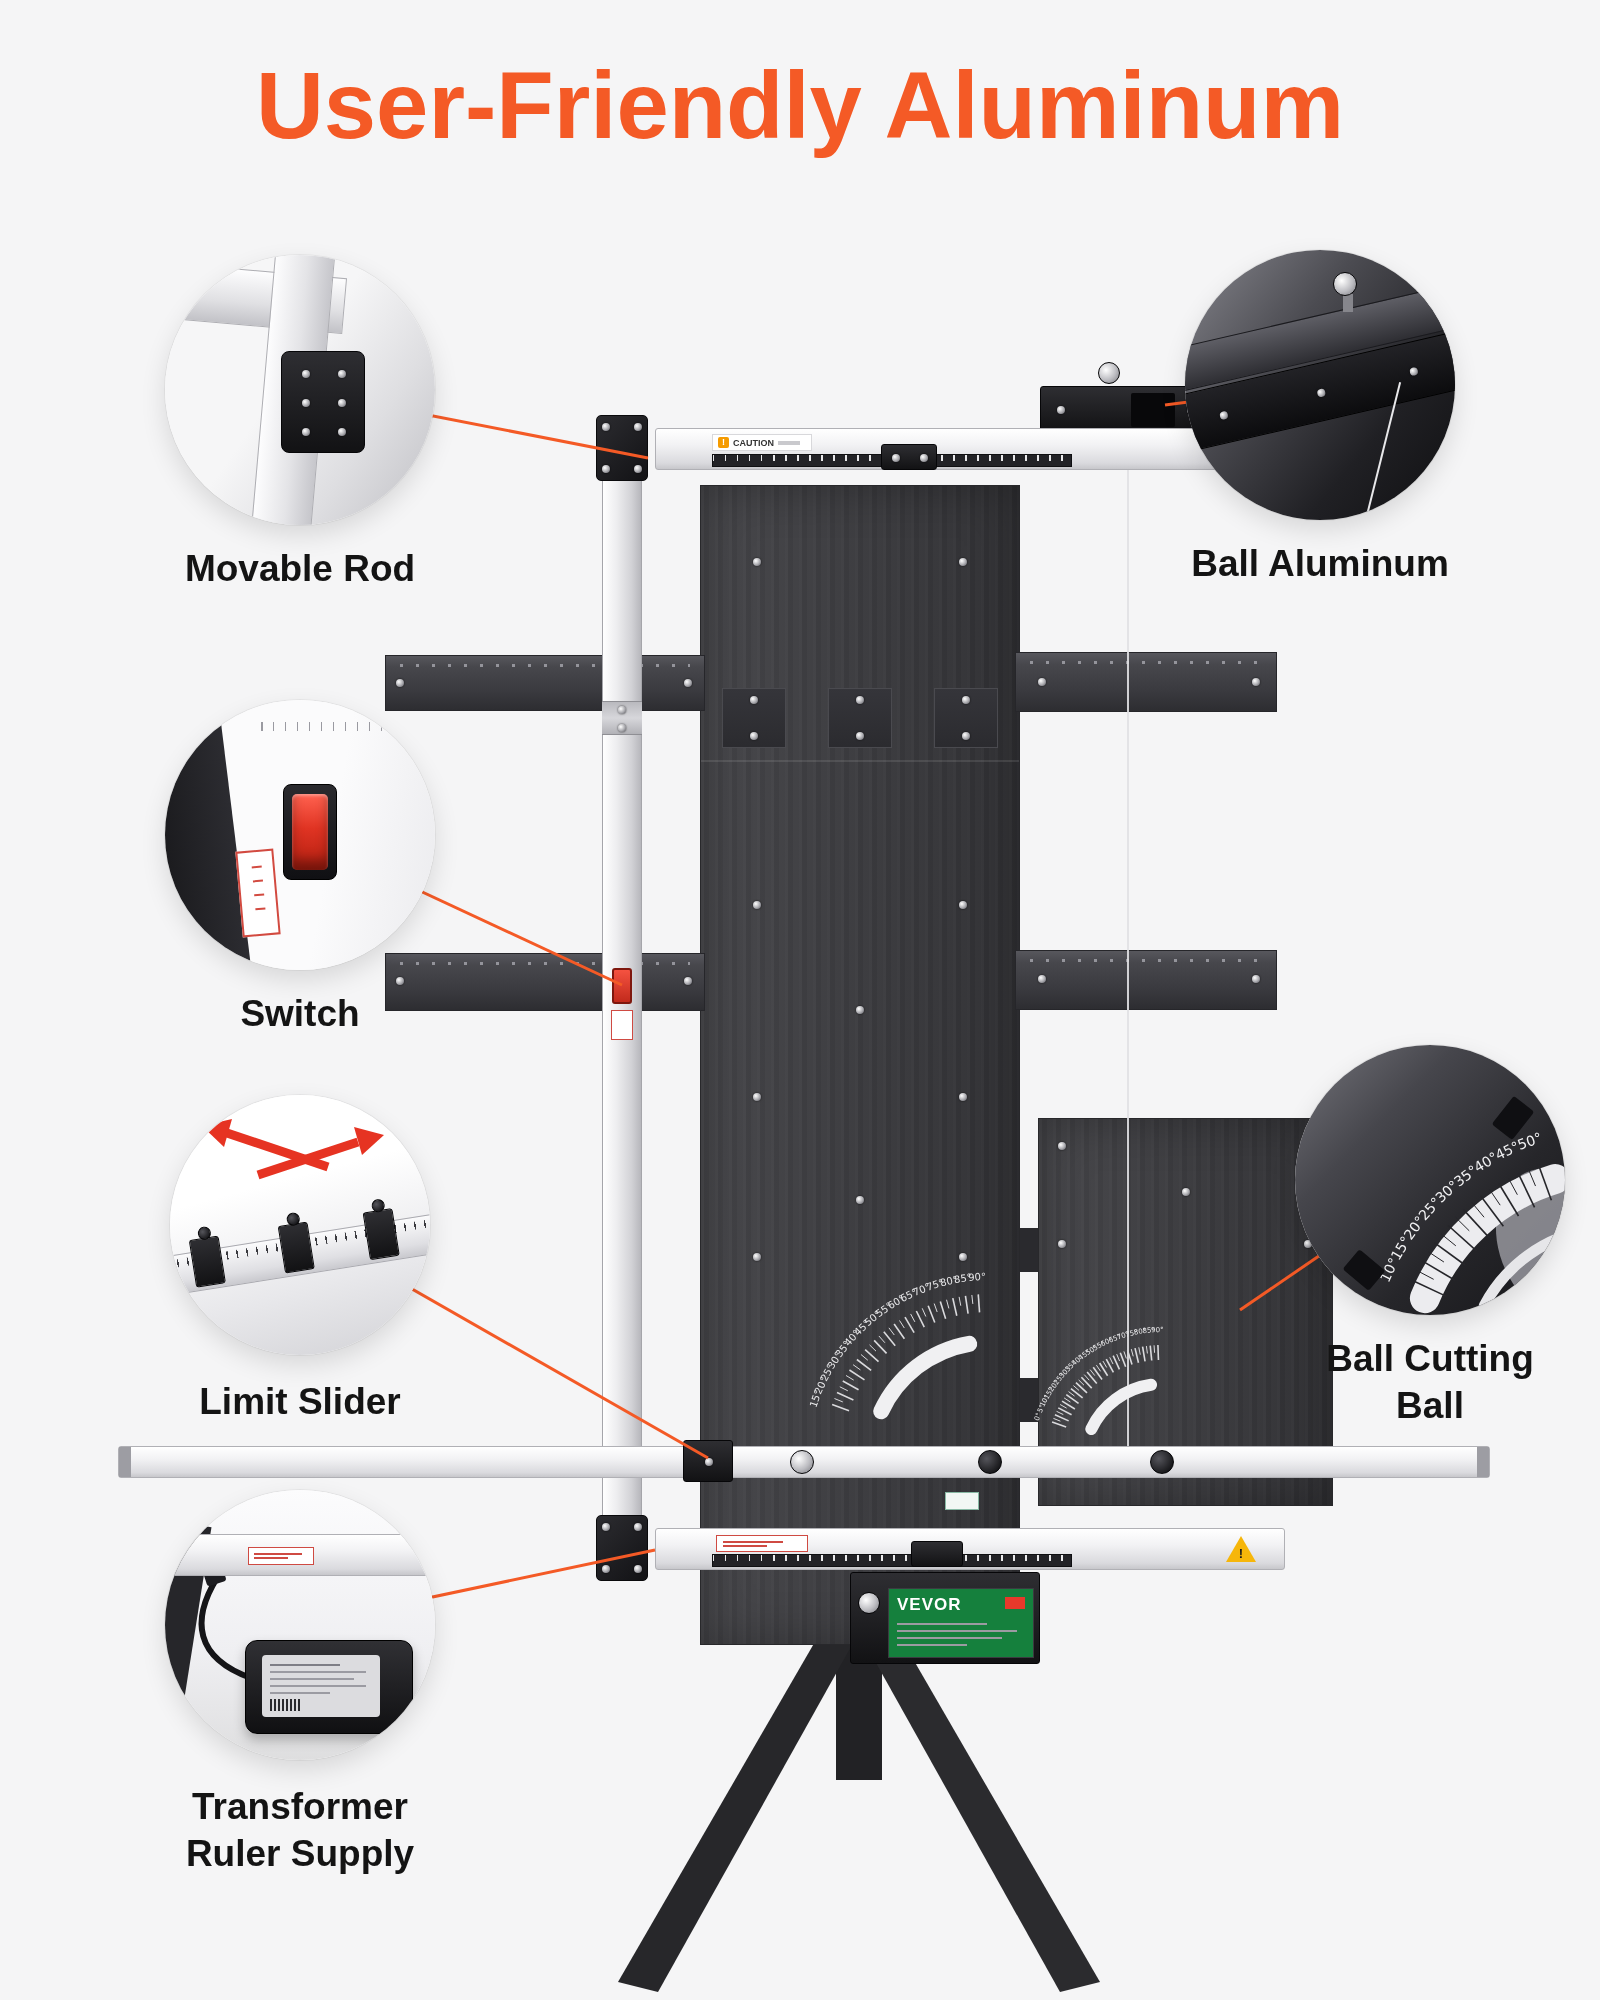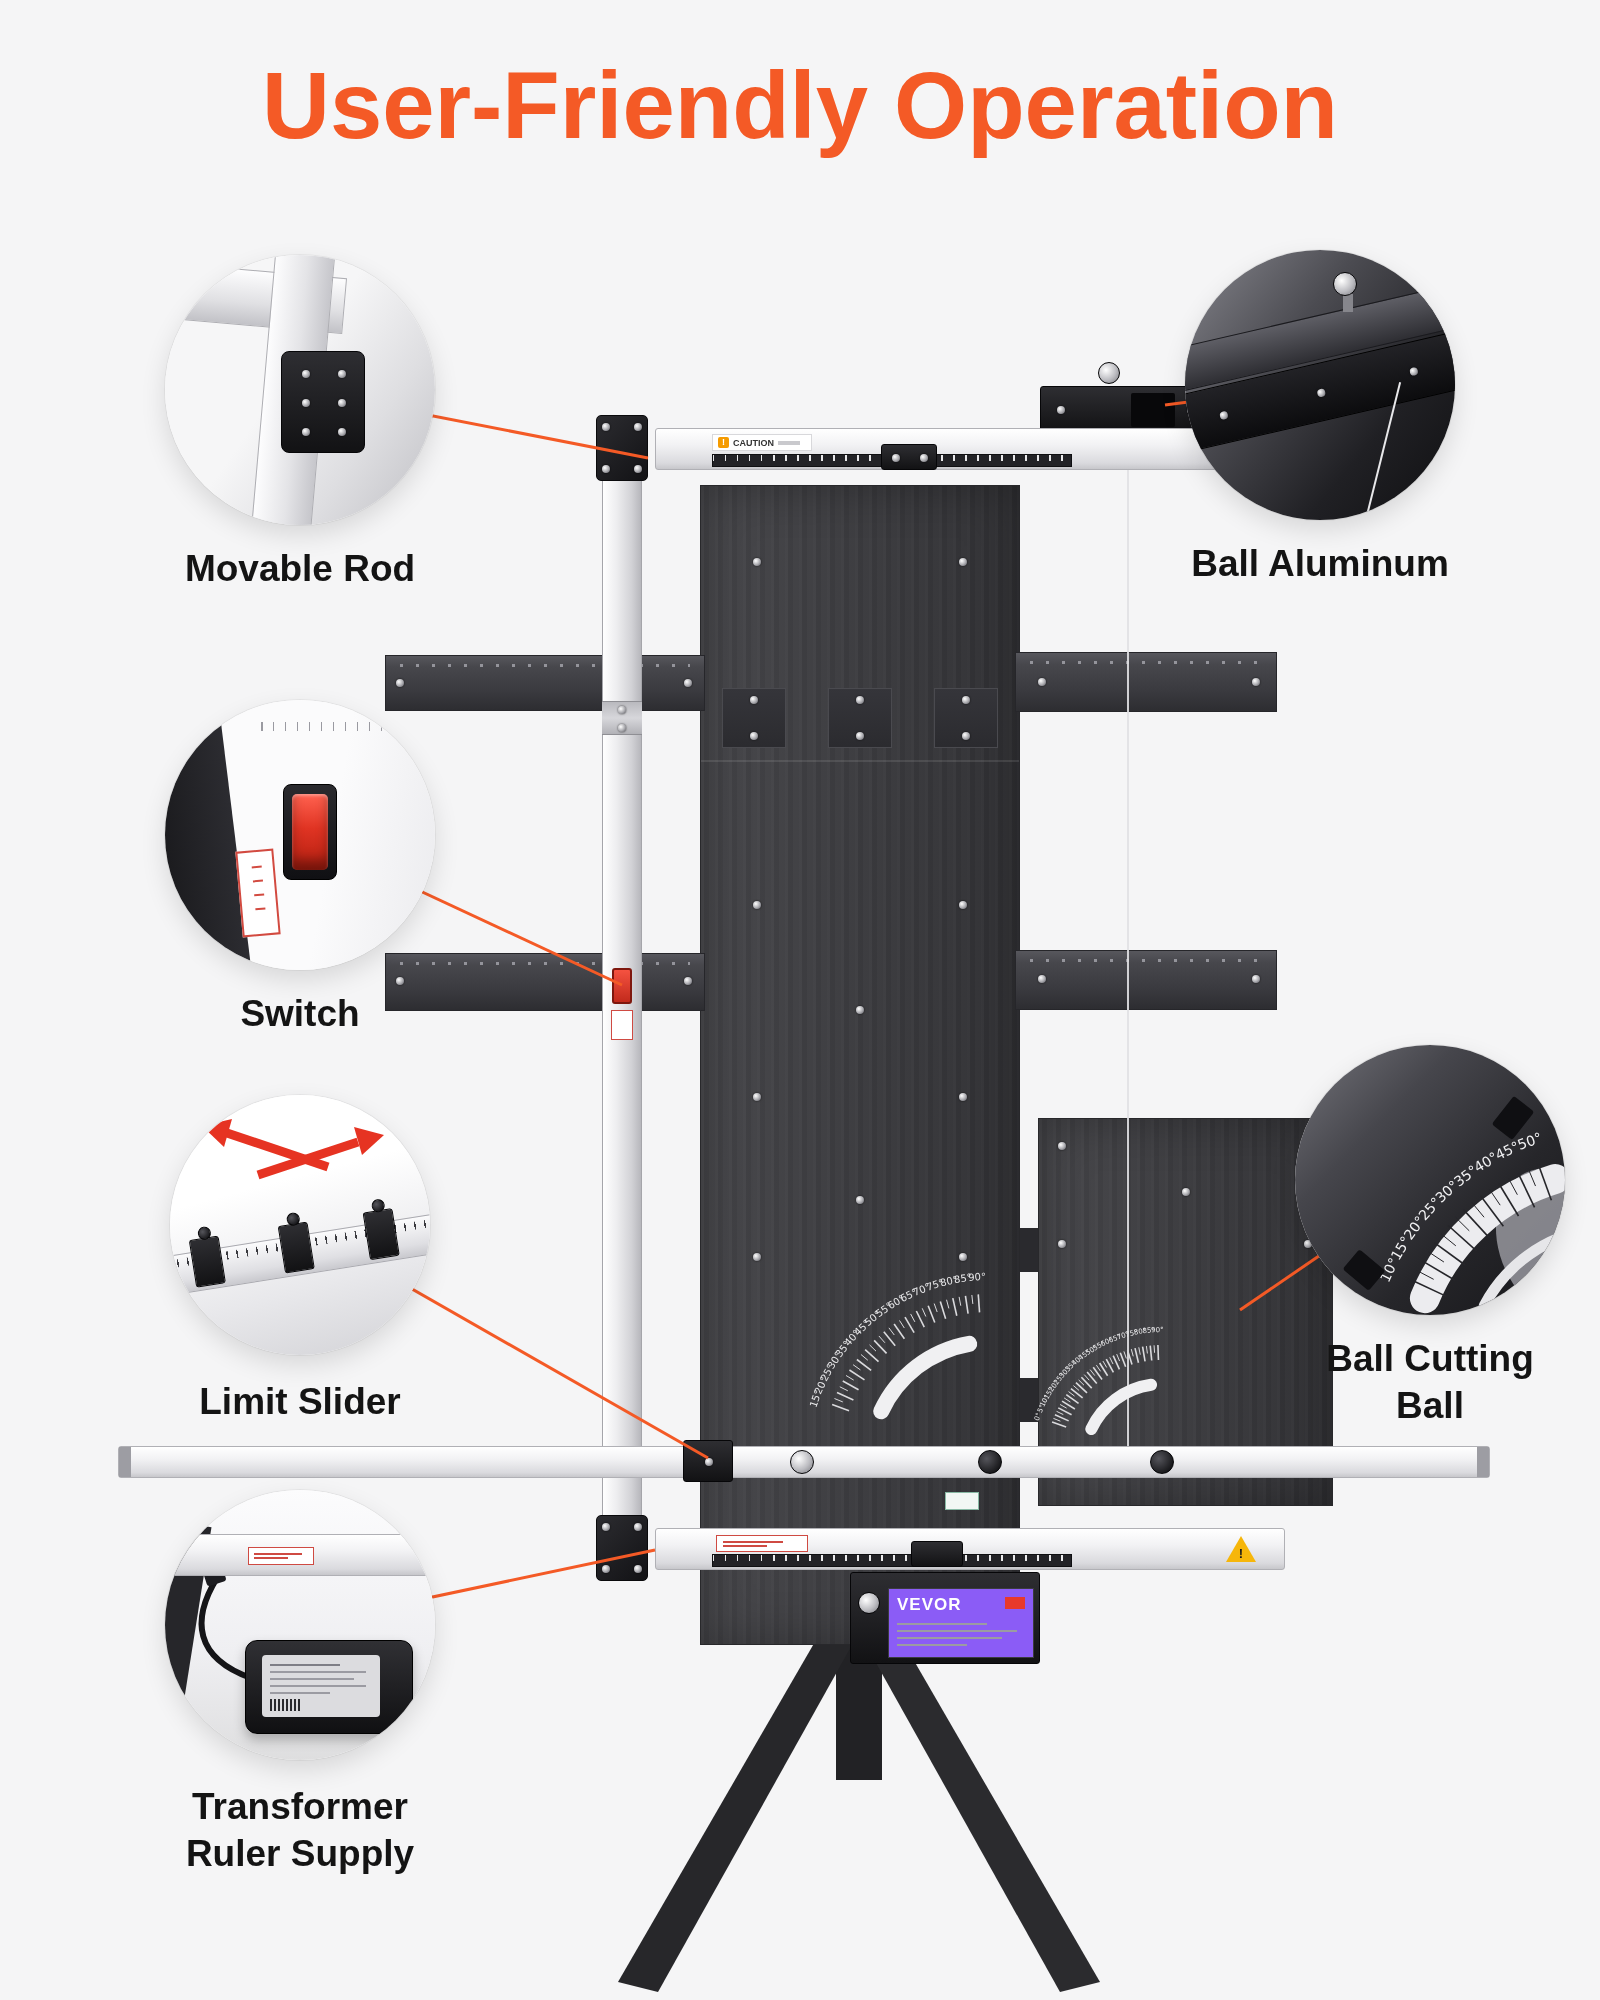--- a/index.html
+++ b/index.html
@@ -27,33 +27,33 @@
 .hrail{position:absolute;background:linear-gradient(180deg,#ffffff 0%,#f2f2f4 40%,#dadade 85%,#c7c7cb 100%);border:1px solid #b0b0b5;border-radius:3px;z-index:28;}
 .ruler-strip{position:absolute;background-color:#232327;background-image:repeating-linear-gradient(90deg,#e9e9eb 0 1.5px,transparent 1.5px 12px);background-size:100% 6px;background-repeat:no-repeat;border:1px solid #101012;}
 .caution-label{position:absolute;background:#fff;border:1px solid #d8d8db;display:flex;align-items:center;gap:4px;padding:0 5px;font-size:9px;font-weight:700;color:#333;}
 .caution-icon{display:inline-block;width:11px;height:11px;background:#f59b00;border-radius:2px;color:#fff;font-size:9px;line-height:11px;text-align:center;font-weight:800;}
 .warn{position:absolute;width:30px;height:26px;background:#f6b60a;clip-path:polygon(50% 0,100% 100%,0 100%);}
 .warn::after{content:'!';position:absolute;left:0;right:0;bottom:1px;text-align:center;font-size:13px;font-weight:800;color:#1a1a1a;}
 .black-block{position:absolute;background:linear-gradient(180deg,#2e2e32,#121214);border:1px solid #060608;border-radius:3px;}
 .knob{position:absolute;border-radius:50%;background:radial-gradient(circle at 35% 35%,#55555b,#17171a 75%);border:1px solid #060608;}
 .knob.silver{background:radial-gradient(circle at 35% 35%,#ffffff,#bcbcc1 55%,#7e7e84 95%);}
 .screw{position:absolute;width:8px;height:8px;margin:-4px 0 0 -4px;border-radius:50%;background:radial-gradient(circle at 35% 35%,#fff,#a9a9ae 55%,#5a5a60 95%);box-shadow:0 0 2px rgba(0,0,0,.75);z-index:31;}
-.vevor-plate{position:absolute;background:#8b5cf6;border:1px solid #3b3b40;color:#fff;z-index:12;}
+.vevor-plate{position:absolute;background:#15803d;border:1px solid #3b3b40;color:#fff;z-index:12;}
 .tiny-line{position:absolute;height:2px;background:#9b9ba2;}
 .conn{stroke:var(--accent);stroke-width:3;}
 
 .callout-circle{position:absolute;border-radius:50%;overflow:hidden;background:#fff;box-shadow:0 10px 26px rgba(0,0,0,.12),0 0 0 1px rgba(0,0,0,.05);z-index:50;}
 .callout-label{position:absolute;text-align:center;font-size:37px;font-weight:600;color:#141414;line-height:1.28;z-index:50;}
 </style>
 </head>
 <body>
 
 <div class="canvas">
 
-  <h1 class="title">User-Friendly Operation</h1>
+  <h1 class="title">User-Friendly Aluminum</h1>
 
   <svg class="svg-layer" width="1600" height="2000" style="z-index:4">
     <rect x="836" y="1640" width="46" height="140" fill="#222225"></rect>
     <polygon points="816,1640 852,1645 658,1992 618,1982" fill="#27272a"></polygon>
     <polygon points="866,1645 902,1640 1100,1982 1060,1992" fill="#2b2b2e"></polygon>
   </svg>
 
   <div class="board" style="left:700px;top:485px;width:320px;height:1160px"></div>
   <div class="seam" style="left:701px;top:760px;width:318px;height:2px"></div>
   <div class="plate" style="left:722px;top:688px;width:64px;height:60px"></div>

